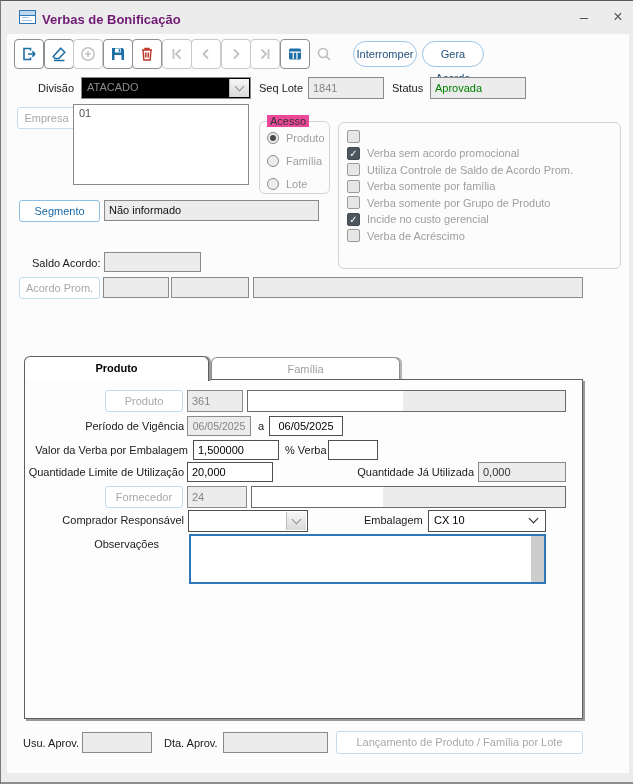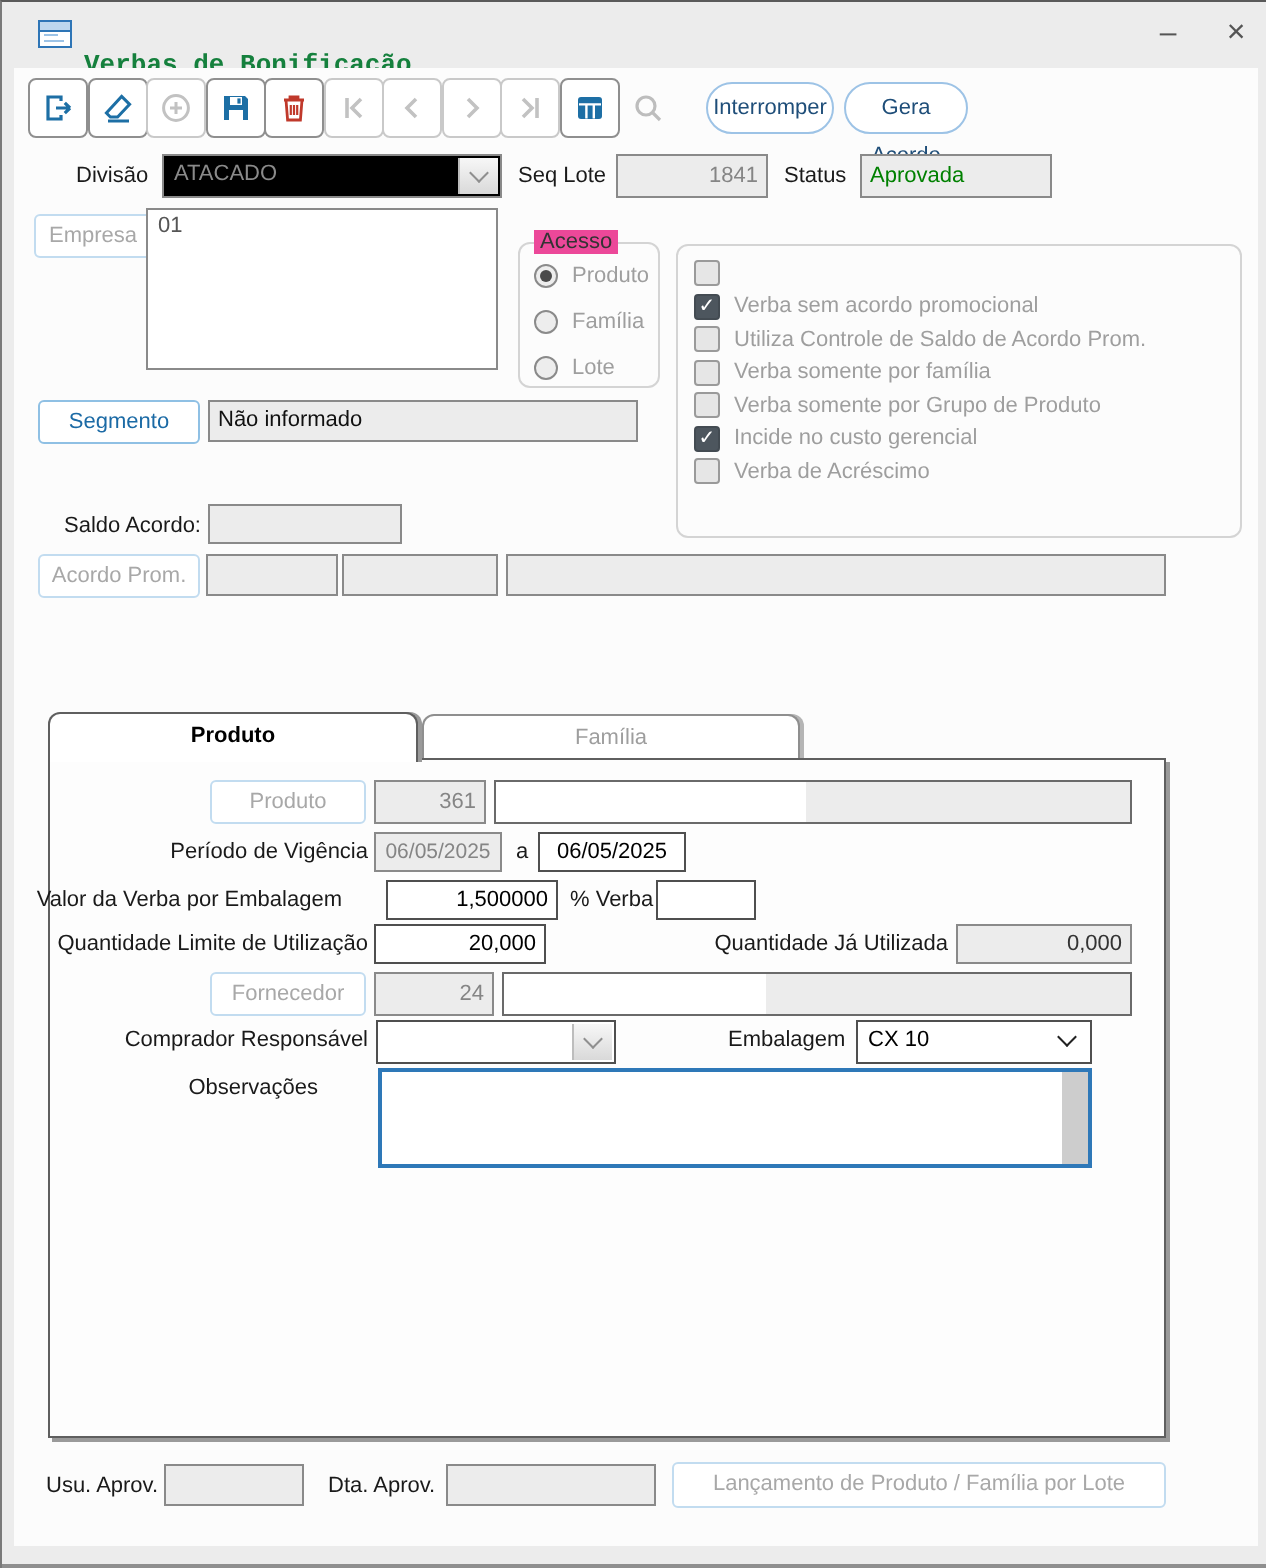--- a/index.html
+++ b/index.html
@@ -4,21 +4,21 @@
 <style>
   html,body{margin:0;padding:0;}
   body{font-family:"Liberation Sans", sans-serif; background:#d6d6d6;}
   .screen{position:relative; width:633px; height:784px; background:#ececec; overflow:hidden;
           border-top:1px solid #5a5a5a; border-left:1px solid #7a7a7a; box-sizing:border-box;}
   .screen::after{content:""; position:absolute; left:0; right:0; bottom:0; height:2px; background:#8f8f8f;}
   .main-panel{position:absolute; left:6px; top:33px; width:622px; height:739px; background:#fcfcfc;}
 
   
   .titlebar{position:absolute; left:0; top:0; width:100%; height:33px; background:#ececec;}
-  .title-text{position:absolute; left:41px; top:24px; font-size:13px; font-weight:bold; color:#15803d;font-family:Liberation Mono, monospace;}
+  .title-text{position:absolute; left:41px; top:11px; font-size:13px; font-weight:bold; color:#701a75;}
   .win-icon{position:absolute; left:18px; top:9px; width:17px; height:14px; border:1px solid #2e75b6; background:#fff; box-sizing:border-box;}
   .win-icon .bar{position:absolute; left:0; top:0; right:0; height:4px; background:#bdd7ee; border-bottom:1px solid #2e75b6;}
   .win-icon .l1{position:absolute; left:2px; right:6px; top:6px; height:1px; background:#9dc3e6;}
   .win-icon .l2{position:absolute; left:2px; right:3px; top:9px; height:1px; background:#9dc3e6;}
   .win-ctl{position:absolute; top:6px; width:26px; height:20px; text-align:center; line-height:20px; font-size:15px; color:#555; cursor:default;}
   .min{left:570px;} .close{left:604px; font-size:16px;}
 
   
   .tbtn{position:absolute; top:38px; width:30px; height:30px; background:#fff; border:1px solid #8f8f8f; border-radius:4px;
         box-sizing:border-box; display:flex; align-items:center; justify-content:center;}
@@ -26,21 +26,21 @@
   .tbtn.nob{border-color:transparent; background:transparent;}
   .txtbtn{position:absolute; top:40px; height:26px; background:#fff; border:1px solid #9dc3e6; border-radius:13px;
           box-sizing:border-box; font-size:11px; color:#1f4e79; text-align:center; line-height:24px;}
 
   
   .lbl{position:absolute; font-size:11px; color:#1a1a1a; white-space:nowrap;}
   .lbl.r{text-align:right;}
   .field{position:absolute; box-sizing:border-box; border:1px solid #8a8a8a; background:#ececec; font-size:11px;
          color:#333; padding:0 4px; overflow:hidden; white-space:nowrap;}
   .field.white{background:#fff; border-color:#4f4f4f; color:#000;}
-  .field.num{text-align:right;}
+  .field.num{text-align:left;}
   .field.graytext{color:#858585;}
   .btn-link{position:absolute; box-sizing:border-box; background:#fff; border:1px solid #c2dcf0; border-radius:3px;
             font-size:11px; color:#a8a8a8; text-align:center;}
   .btn-link.on{color:#1b6aa5; border-color:#8fc0e4;}
   .gbox{position:absolute; border:1px solid #d4d4d4; border-radius:6px; box-sizing:border-box;}
   .gbox-legend{position:absolute; font-size:11px; color:#333; background:#ec4899; padding:0 3px;}
   .optrow{position:absolute; display:flex; align-items:center; gap:7px; font-size:11px; color:#9e9e9e; white-space:nowrap;}
   .radio{width:12px; height:12px; border:1px solid #8a8a8a; border-radius:50%; background:#ededed; box-sizing:border-box; position:relative; flex:0 0 auto;}
   .radio.sel::after{content:""; position:absolute; left:2px; top:2px; width:6px; height:6px; border-radius:50%; background:#4a4a4a;}
   .cb{width:13px; height:13px; border:1px solid #9a9a9a; border-radius:2px; background:#e6e6e6; box-sizing:border-box; flex:0 0 auto;
@@ -260,21 +260,21 @@
   <div class="longfield" style="left:246px; top:389px; width:319px; height:22px; z-index:4">
     <span></span>
     <span class="grayhalf" style="width:51%"></span>
   </div>
 
   <div class="lbl r" style="left:23px; top:419px; width:160px; z-index:4">Período de Vigência</div>
   <div class="field graytext" style="left:186px; top:415px; width:64px; height:20px; line-height:18px; padding:0 2px; text-align:center; z-index:4; font-size:10.5px">06/05/2025</div>
   <div class="lbl" style="left:257px; top:419px; z-index:4">a</div>
   <div class="field white" style="left:268px; top:415px; width:74px; height:20px; line-height:18px; text-align:center; z-index:4">06/05/2025</div>
 
-  <div class="lbl r" style="left:7px; top:443px; width:163px; z-index:4">Valor da Verba por Embalagem</div>
+  <div class="lbl r" style="left:24px; top:443px; width:163px; z-index:4">Valor da Verba por Embalagem</div>
   <div class="field white num" style="left:192px; top:439px; width:86px; height:20px; line-height:18px; z-index:4">1,500000</div>
   <div class="lbl" style="left:284px; top:443px; z-index:4">% Verba</div>
   <div class="field white" style="left:327px; top:439px; width:50px; height:20px; z-index:4"></div>
 
   <div class="lbl r" style="left:20px; top:465px; width:163px; z-index:4">Quantidade Limite de Utilização</div>
   <div class="field white num" style="left:186px; top:461px; width:86px; height:20px; line-height:18px; z-index:4">20,000</div>
   <div class="lbl r" style="left:335px; top:465px; width:138px; z-index:4">Quantidade Já Utilizada</div>
   <div class="field num" style="left:477px; top:461px; width:88px; height:20px; line-height:18px; z-index:4">0,000</div>
 
   <div class="btn-link" style="left:104px; top:485px; width:78px; height:22px; line-height:20px; z-index:4">Fornecedor</div>

